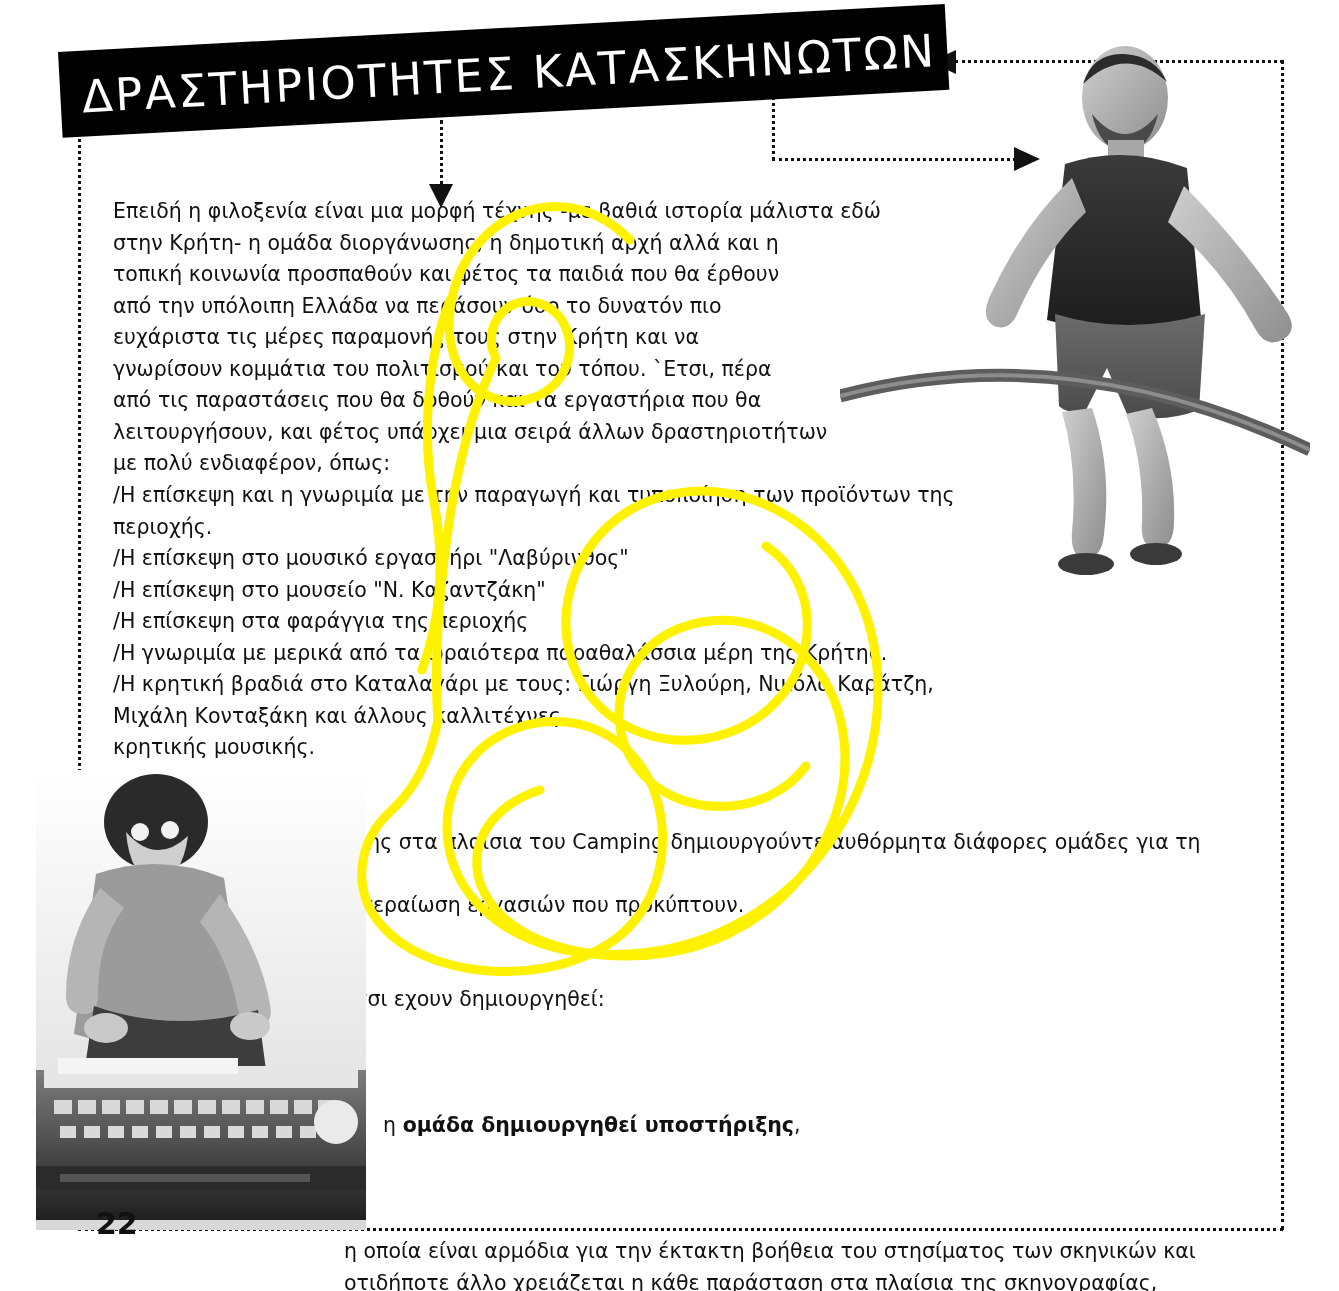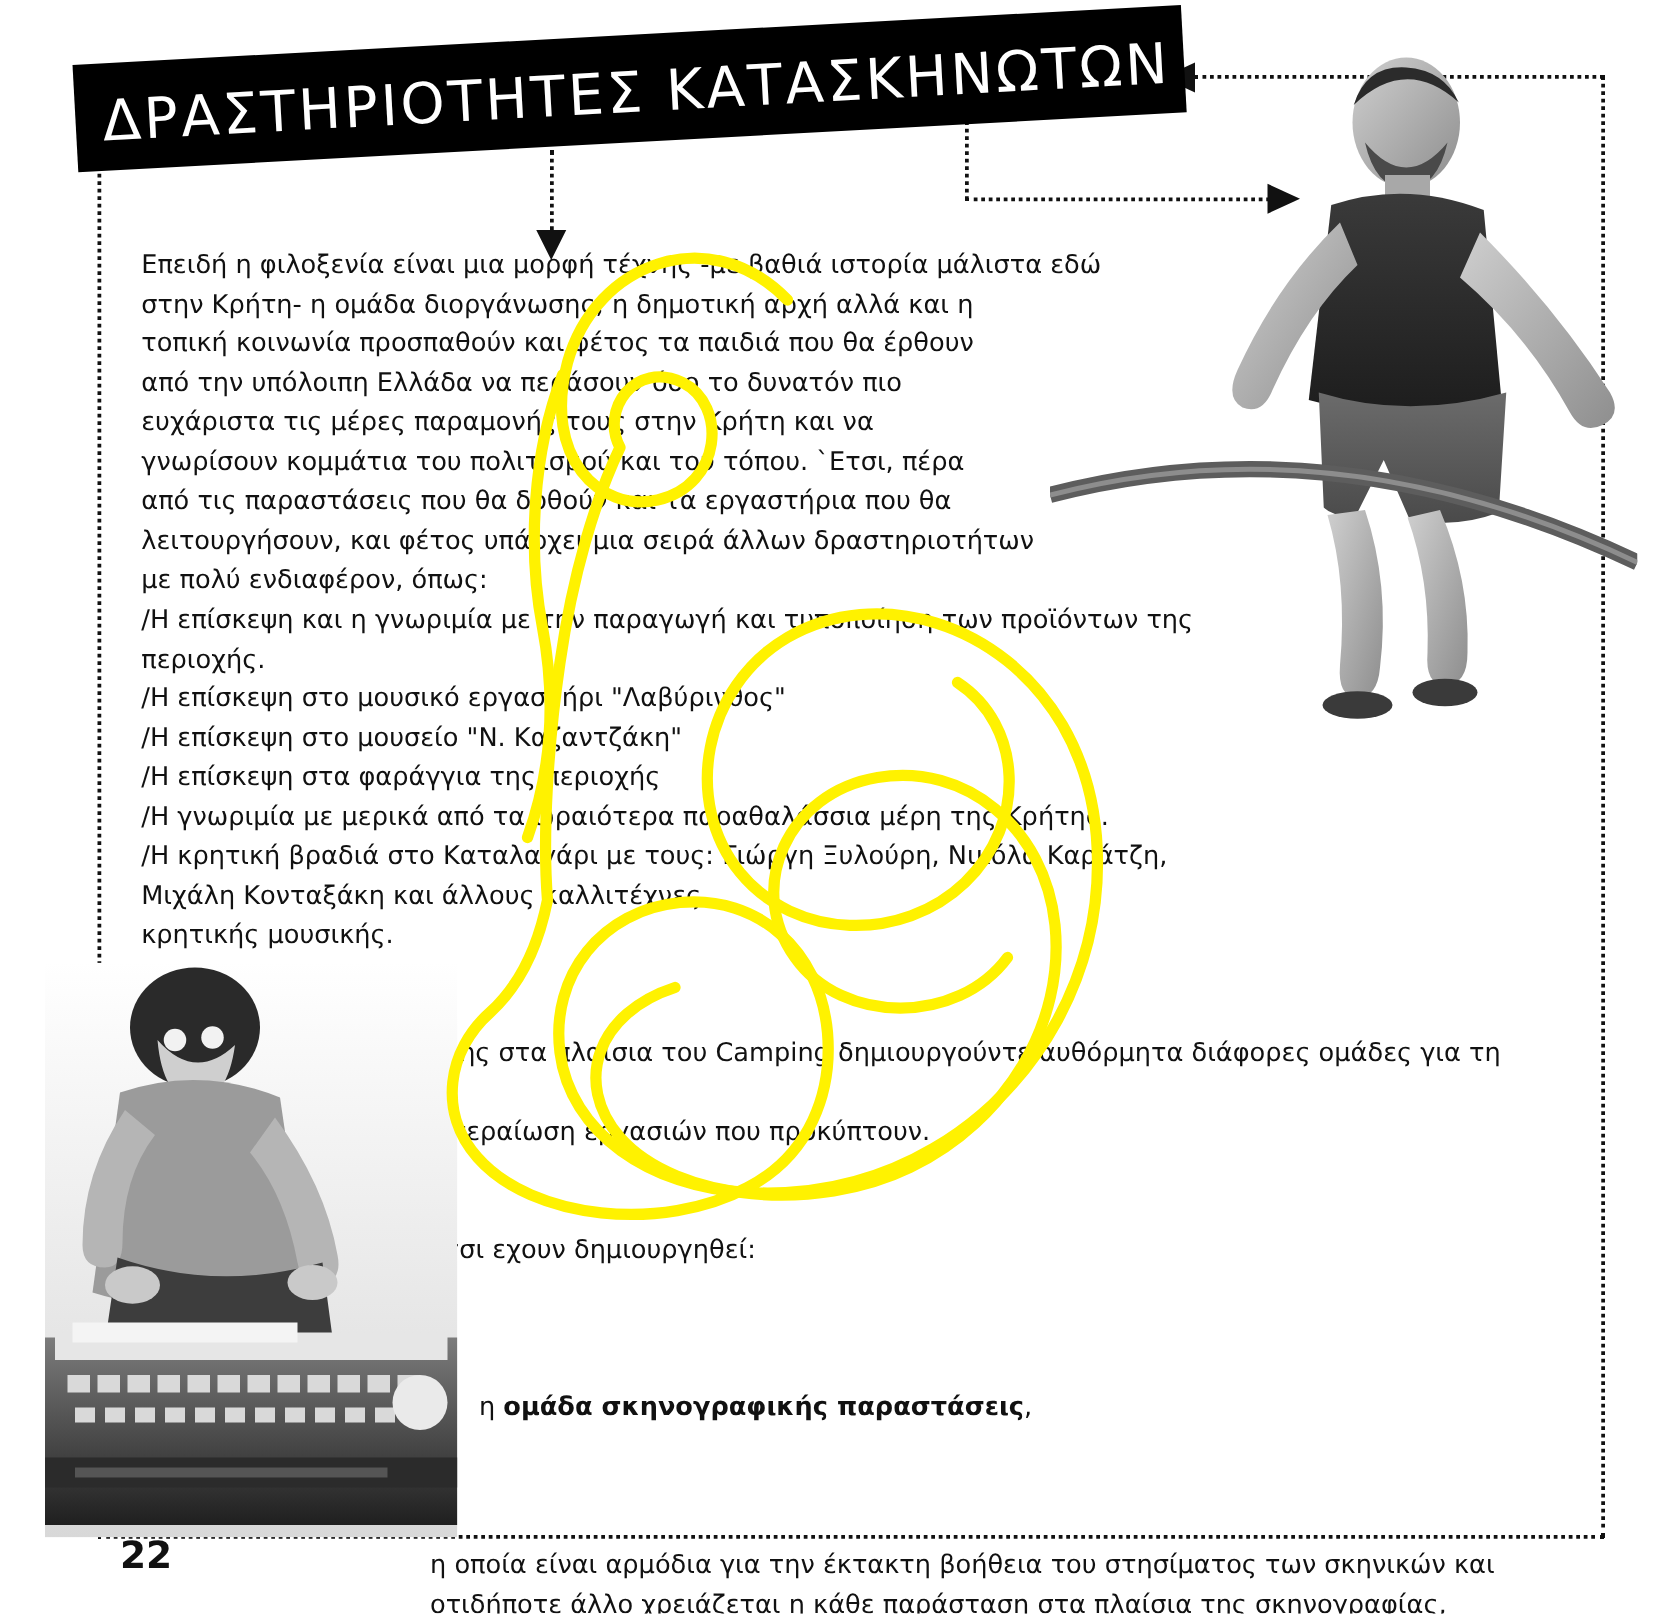--- a/index.html
+++ b/index.html
@@ -112,21 +112,20 @@
 
   
   #page-number {
     position: absolute;
     left: 96px;
     top: 1206px;
     font-family: "DejaVu Sans", sans-serif;
     font-size: 30px;
     font-weight: bold;
     color: #111111;
-    margin-top: 21px;
   }
 
   
   #scribble {
     position: absolute;
     left: 330px;
     top: 150px;
     width: 680px;
     height: 1000px;
     pointer-events: none;
@@ -225,21 +224,21 @@
 /Η γνωριμία με μερικά από τα ωραιότερα παραθαλάσσια μέρη της Κρήτης.
 /Η κρητική βραδιά στο Καταλαγάρι με τους: Γιώργη Ξυλούρη, Νικόλα Καράτζη,
 Μιχάλη Κονταξάκη και άλλους καλλιτέχνες
 κρητικής μουσικής.</div>
 
   <div class="body-text" id="para-also">
     <span>Επίσης στα πλαίσια του Camping δημιουργούντε αυθόρμητα διάφορες ομάδες για τη</span>
     <span class="indent-1">διεκπεραίωση εργασιών που προκύπτουν.</span>
     <span class="indent-2">έτσι εχουν δημιουργηθεί:</span>
     <span class="indent-2">
-      <span>η </span><span class="bold">ομάδα σκηνογραφικής παραστάσεις</span><span>,</span>
+      <span>η </span><span class="bold">ομάδα δημιουργηθεί υποστήριξης</span><span>,</span>
     </span>
     <span class="indent-3">η οποία είναι αρμόδια για την έκτακτη βοήθεια του στησίματος των σκηνικών και
 οτιδήποτε άλλο χρειάζεται η κάθε παράσταση στα πλαίσια της σκηνογραφίας,</span>
     
     
   </div>
 
 
   <div id="photo-typewriter">
     <svg width="330" height="460" viewBox="0 0 330 460">

